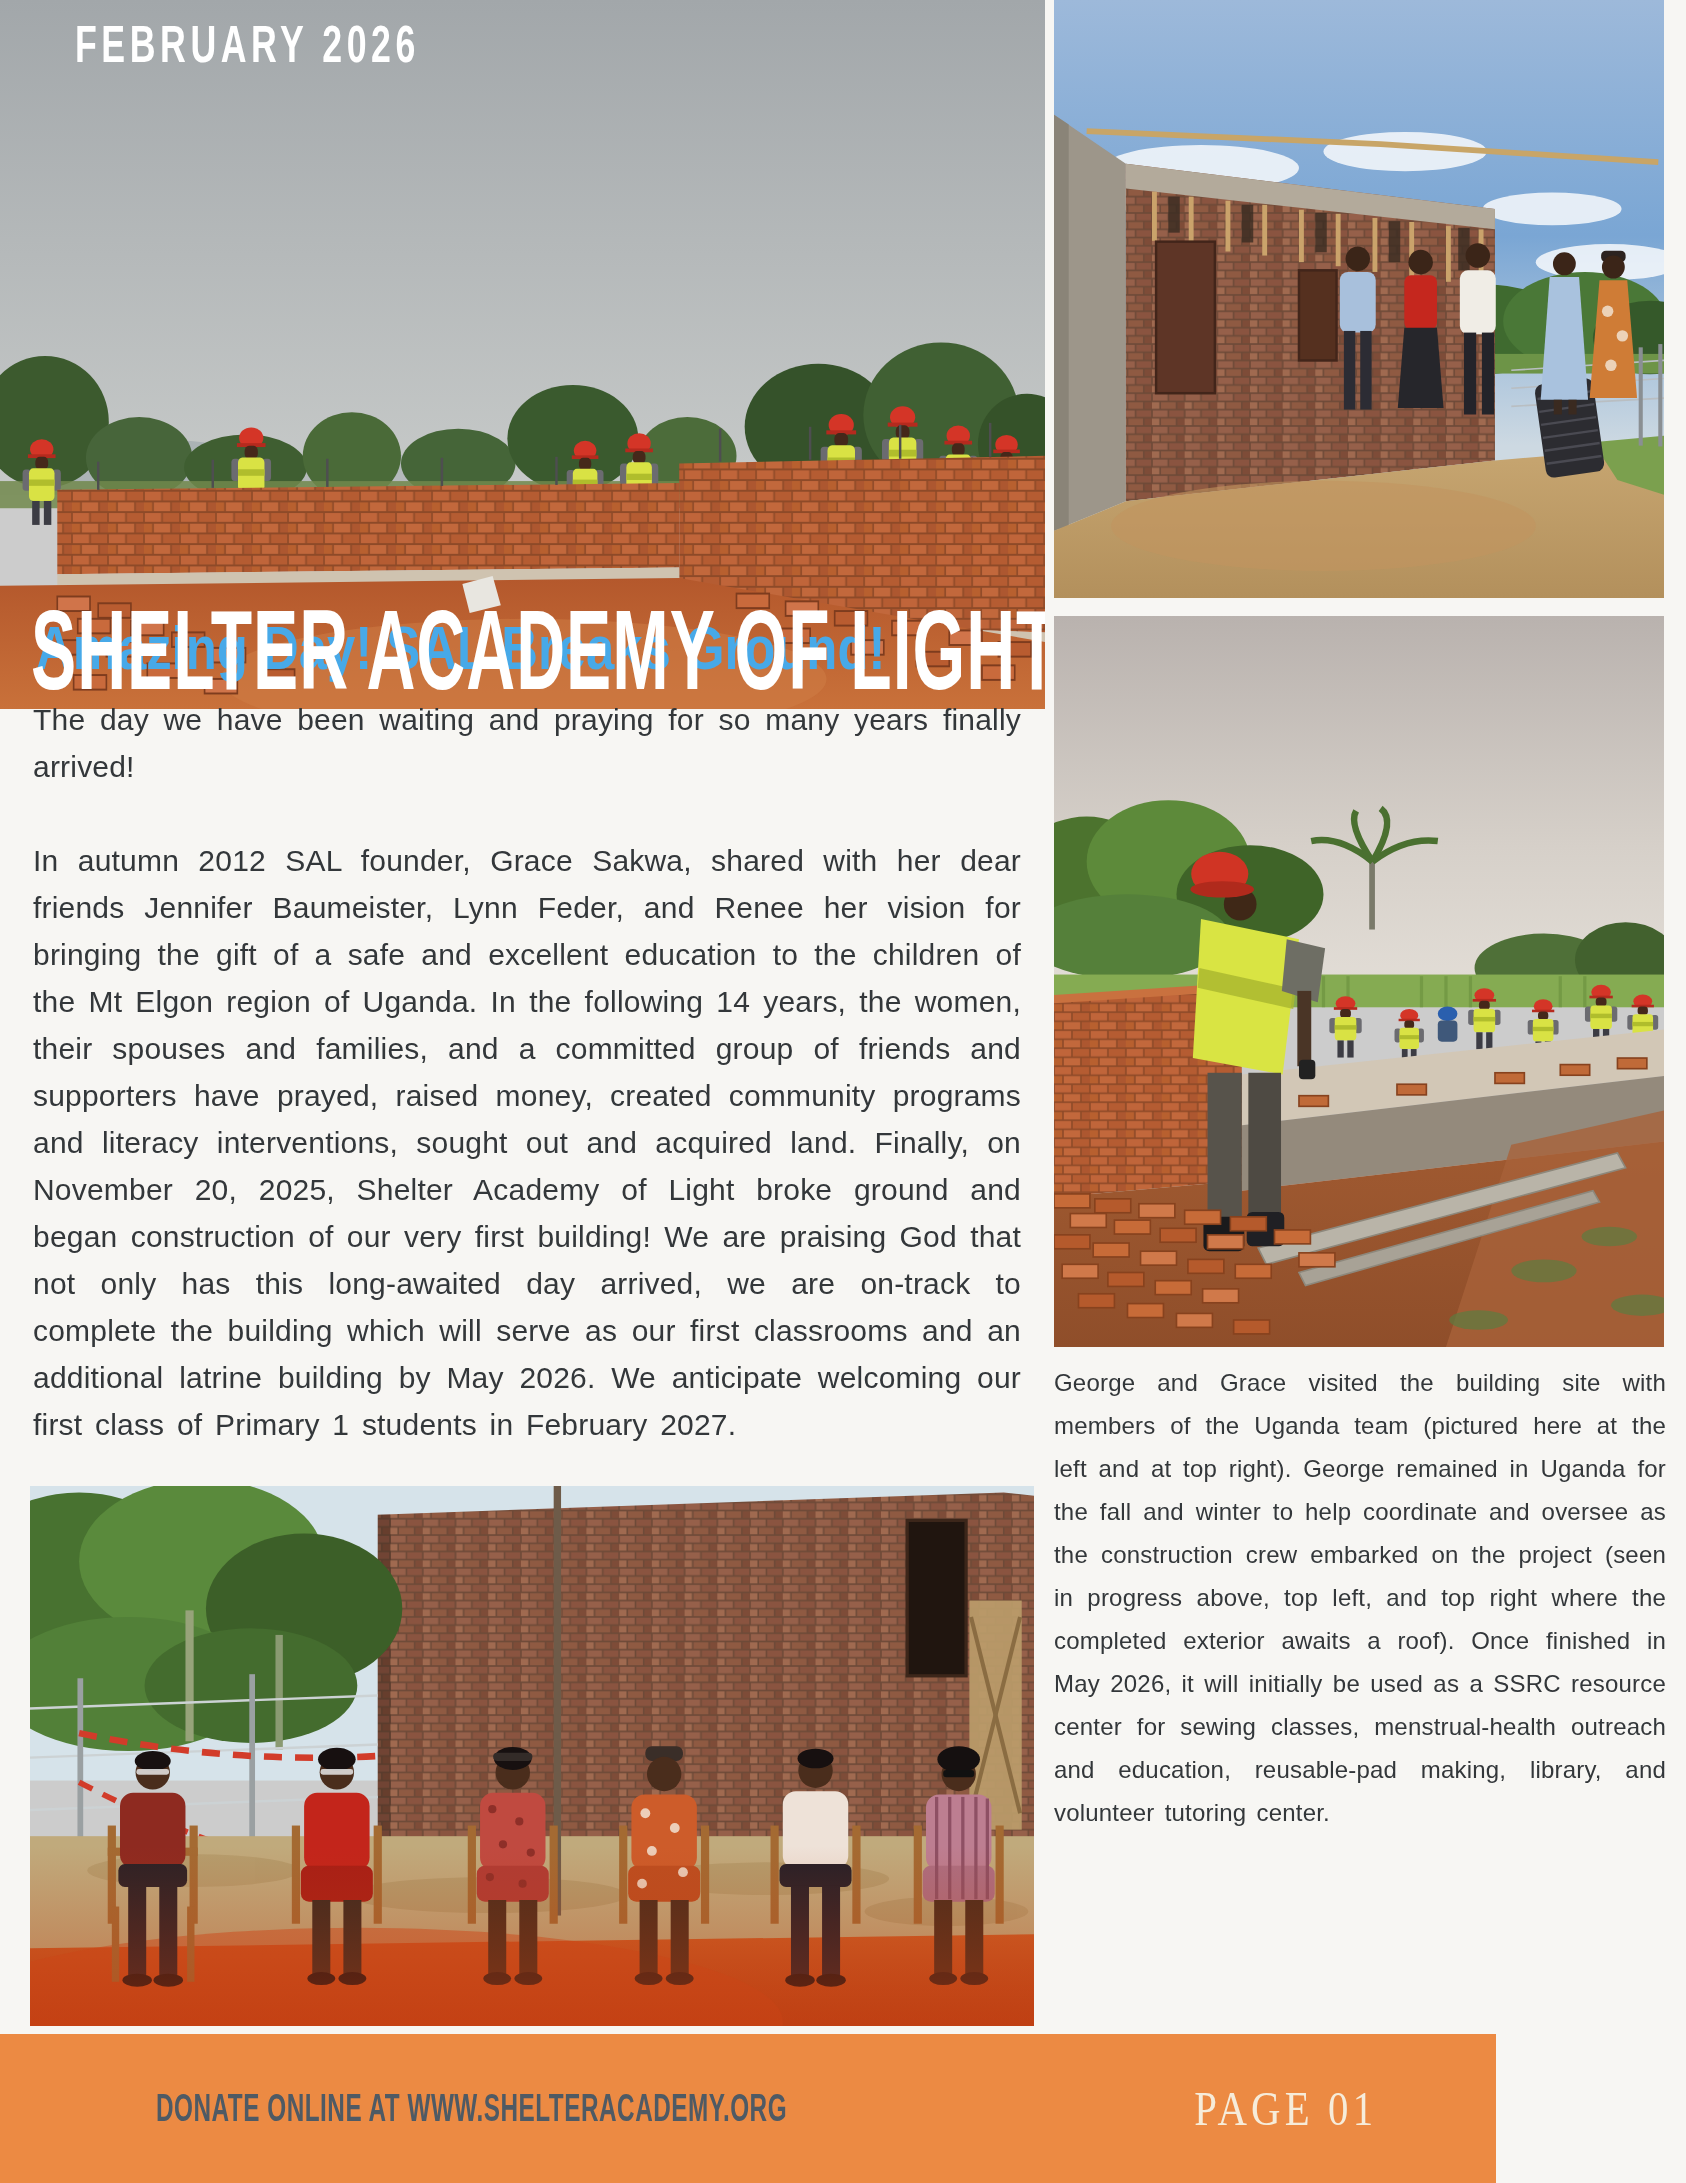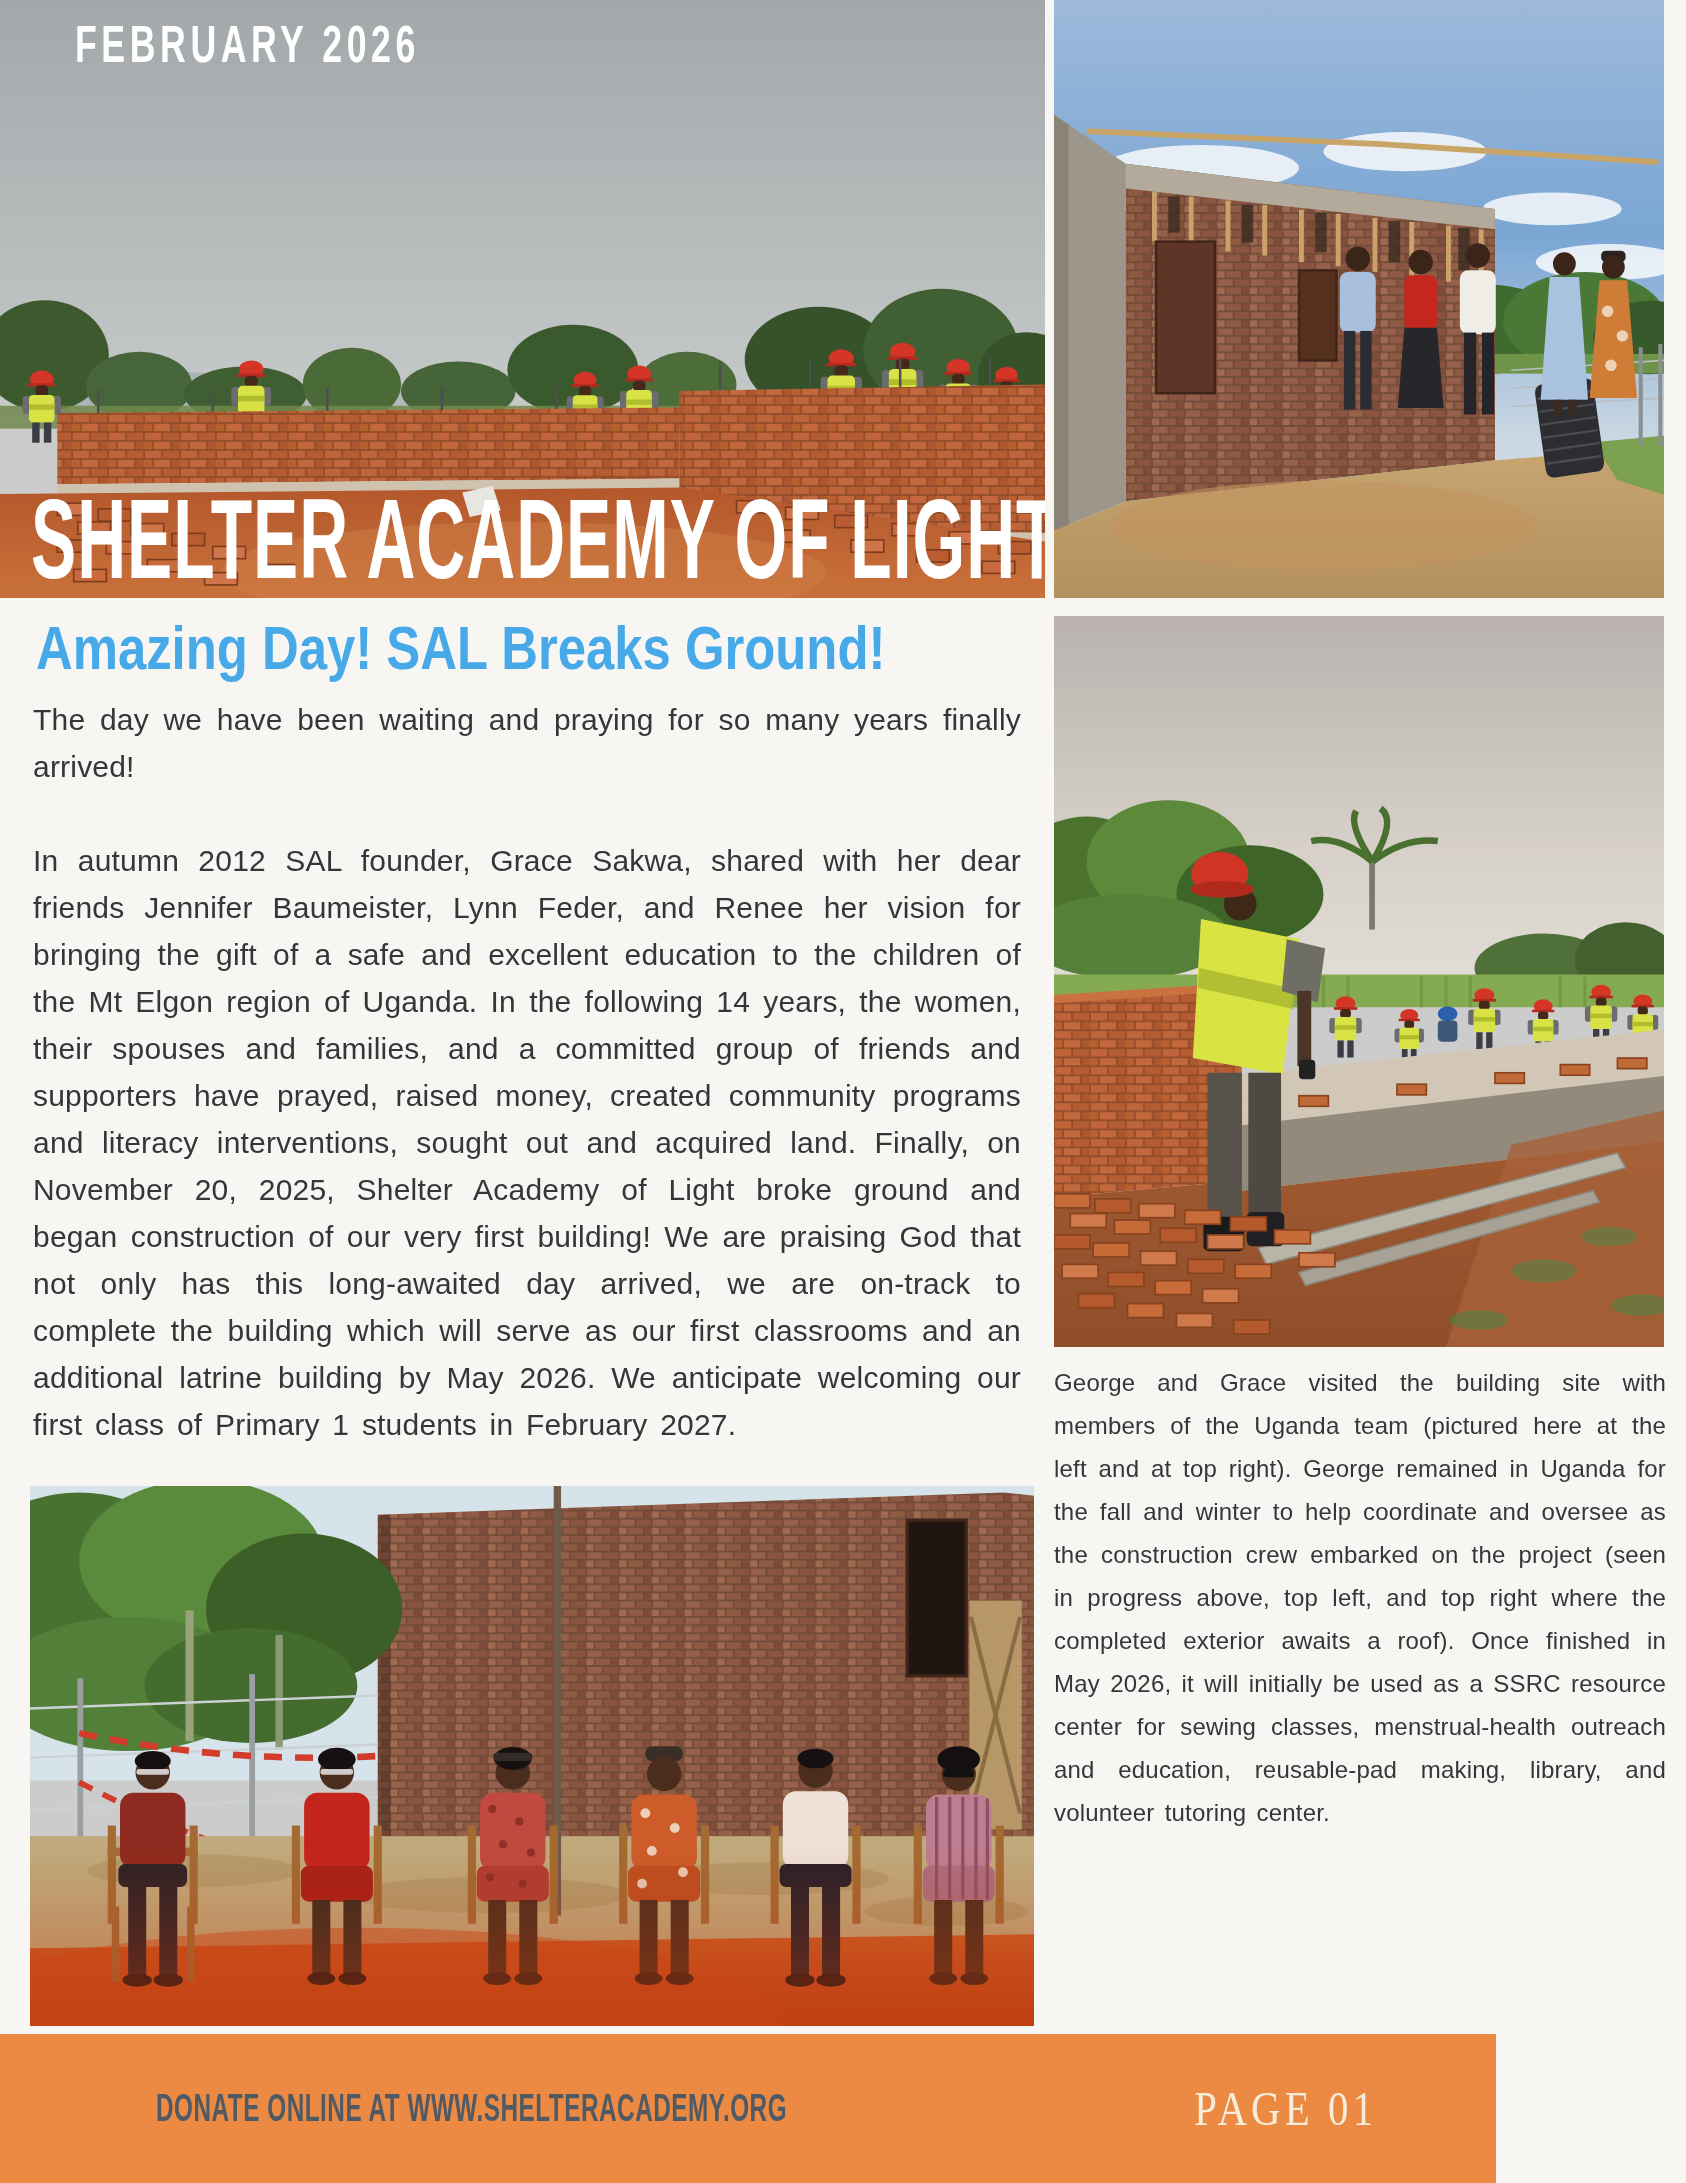--- a/index.html
+++ b/index.html
@@ -4,21 +4,21 @@
 <style>
   html,body{margin:0;padding:0;}
   body{
     width:1686px;height:2183px;position:relative;overflow:hidden;
     background:#f7f6f3;
     font-family:"Liberation Sans", sans-serif;
   }
   .photo{position:absolute;overflow:hidden;background:#ccc;}
   .photo svg{display:block;width:100%;height:100%;}
 
-  #hero-photo{left:0;top:0;width:1045px;height:598px;}
+  #hero-photo{left:0;top:0;width:1045px;height:709px;}
   #building-photo{left:1054px;top:0;width:610px;height:598px;}
   #crew-photo{left:1054px;top:616px;width:610px;height:731px;}
   #team-photo{left:29.5px;top:1486px;width:1004px;height:540px;}
 
   .cond{display:inline-block;transform-origin:0 50%;white-space:nowrap;}
 
   #issue-date{
     position:absolute;left:75px;top:14.7px;z-index:5;
     font-size:51px;font-weight:bold;color:#ffffff;letter-spacing:6.5px;
   }

